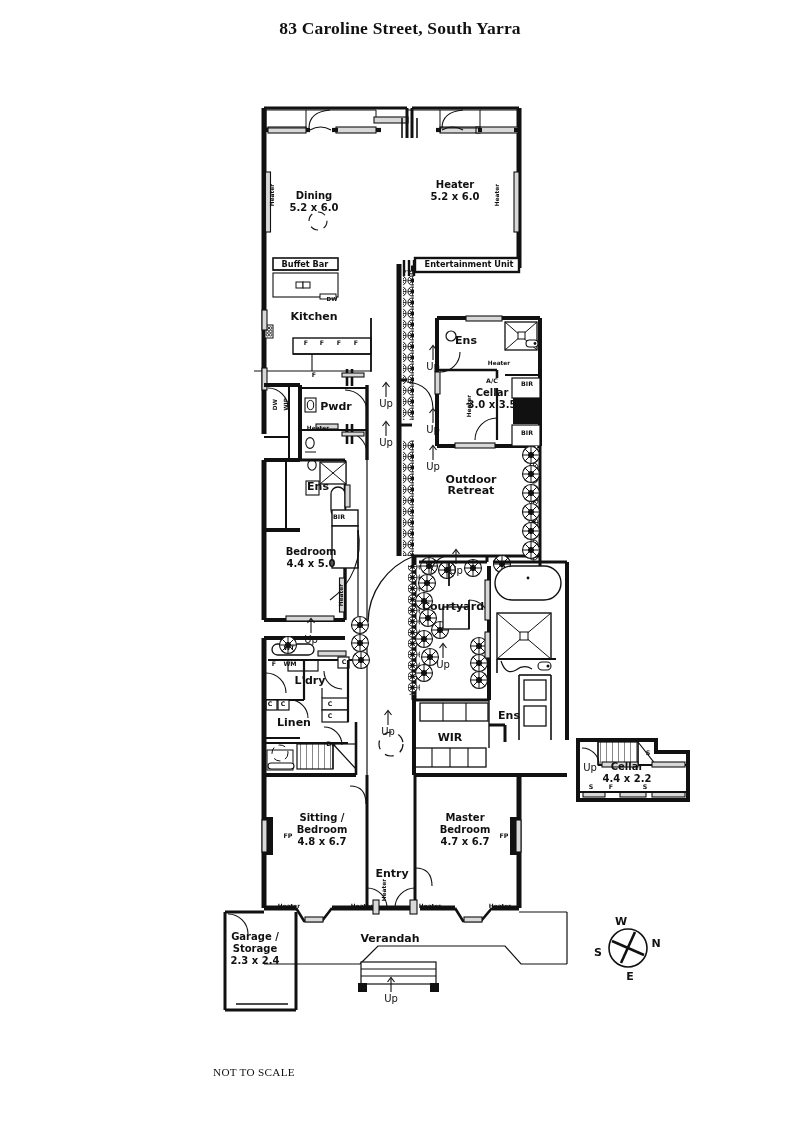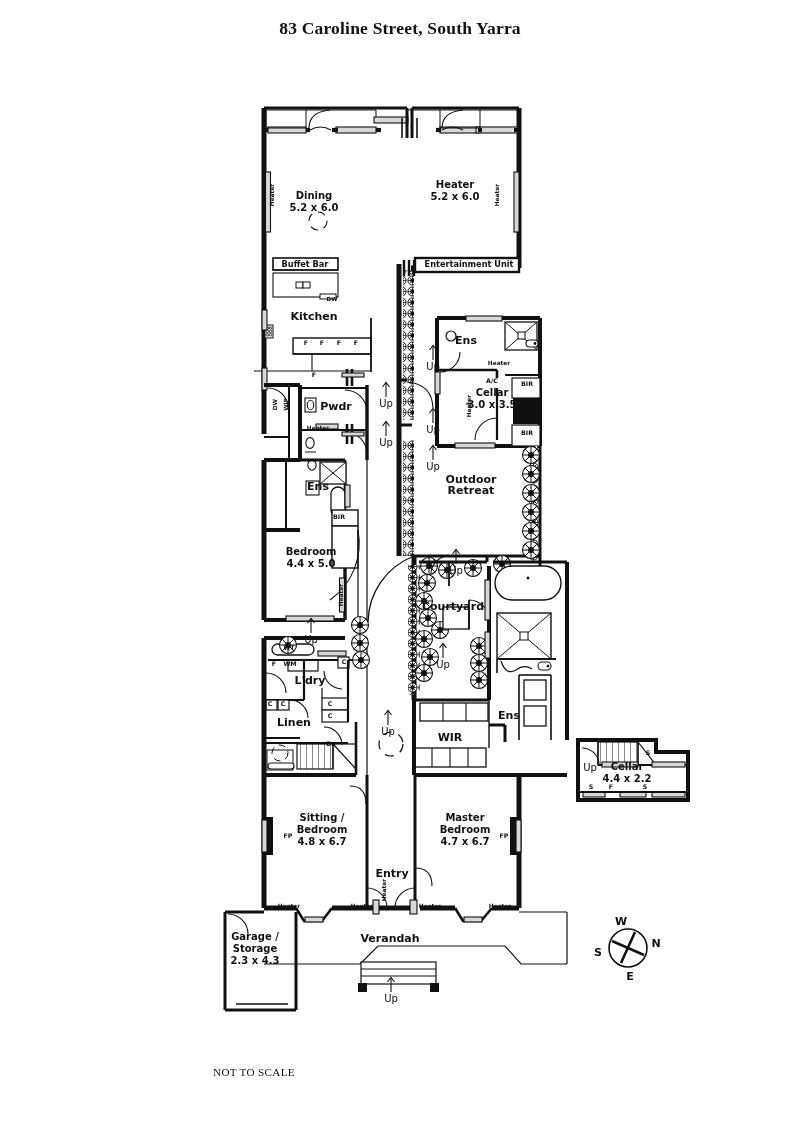--- a/index.html
+++ b/index.html
@@ -511,21 +511,21 @@
       </div>
       <div class="lab room" style="left: 392px; top: 868.25px;">
         <div>Entry</div>
       </div>
       <div class="lab room" style="left: 390px; top: 933.25px;">
         <div>Verandah</div>
       </div>
       <div class="lab room big" style="left: 255px; top: 930.75px;">
         <div>Garage /</div>
         <div>Storage</div>
-        <div>2.3 x 4.3</div>
+        <div>2.3 x 2.4</div>
       </div>
       <div class="lab room big" style="left: 627px; top: 760.5px;">
         <div>Cellar</div>
         <div>4.4 x 2.2</div>
       </div>
       <div class="lab boxlab" style="left: 305px; top: 259px; transform: translateX(-50%);">Buffet Bar</div>
       <div class="lab boxlab" style="left: 469px; top: 259px; transform: translateX(-50%);">Entertainment Unit</div>
       <div class="lab tiny2" style="left: 332px; top: 296px;">DW</div>
       <div class="lab vert" style="left: 272px; top: 399px;">DW</div>
       <div class="lab vert" style="left: 283px; top: 398px;">WIP</div>

